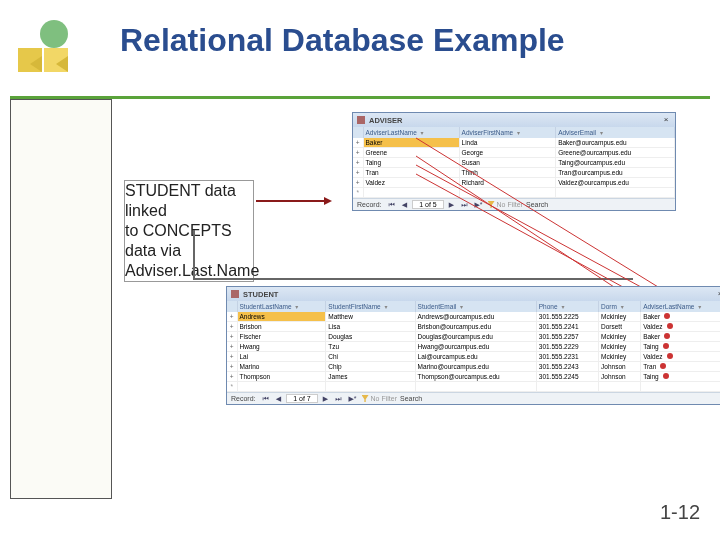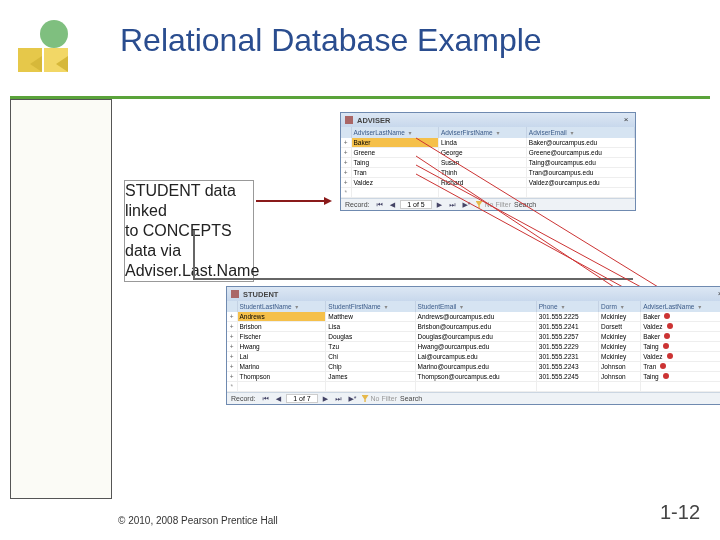--- a/index.html
+++ b/index.html
@@ -25,21 +25,21 @@
   }
   .logo .sq1 { position:absolute; width:24px; height:24px; background:#e6c84a; top:30px; left:0; }
   .logo .sq2 { position:absolute; width:24px; height:24px; background:#f2d766; top:30px; left:26px; }
   .logo .ar1 { position:absolute; width:0;height:0; border-top:8px solid transparent; border-bottom:8px solid transparent; border-right:12px solid #d6b83a; top:38px; left:12px;}
   .logo .ar2 { position:absolute; width:0;height:0; border-top:8px solid transparent; border-bottom:8px solid transparent; border-right:12px solid #d6b83a; top:38px; left:38px;}
   .title {
     position: absolute;
     top: 22px; left: 120px;
     font-size: 32px;
     color: #2a4d8f;
-    font-weight: normal;
+    font-weight: bold;
   }
   .hr {
     position: absolute;
     top: 96px; left: 10px; right: 10px;
     height: 3px;
     background: #5aa33a;
   }
   .sidebar {
     position: absolute;
     top: 99px; left: 10px;
@@ -82,21 +82,21 @@
     width: 440px; height: 2px;
     background: #666;
   }
   
   .dbwin {
     position: absolute;
     border: 1px solid #6f8ab0;
     background: #eaf0f7;
     font-size: 7px;
   }
-  .dbwin.adviser { top: 112px; left: 340px; width: 296px; }
+  .dbwin.adviser { top: 112px; left: 352px; width: 324px; }
   .dbwin.student { top: 286px; left: 226px; width: 504px; }
   .dbwin .titlebar {
     display:flex; align-items:center;
     height: 14px;
     background: linear-gradient(#dce7f4,#c8d8ec);
     padding: 0 4px;
   }
   .dbwin .titlebar .ticon { width:8px;height:8px;background:#a66;display:inline-block;margin-right:4px;}
   .dbwin .titlebar .tname { font-weight:bold; font-size:7.5px; color:#444;}
   .dbwin .close { margin-left:auto; width:10px;height:10px; font-size:8px; color:#333; text-align:center;}
@@ -362,15 +362,14 @@
     <span class="btn">▶</span>
     <span class="btn">⏭</span>
     <span class="btn">▶*</span>
     <span class="filter">No Filter</span>
     <span class="search">Search</span>
   </div>
 </div>
 
 <div class="footer">
   <br>
-  <span>© 2010, 2008 Pearson Prentice Hall</span>
 </div>
 <div class="pagenum">1-12</div>
 
 </body></html>

